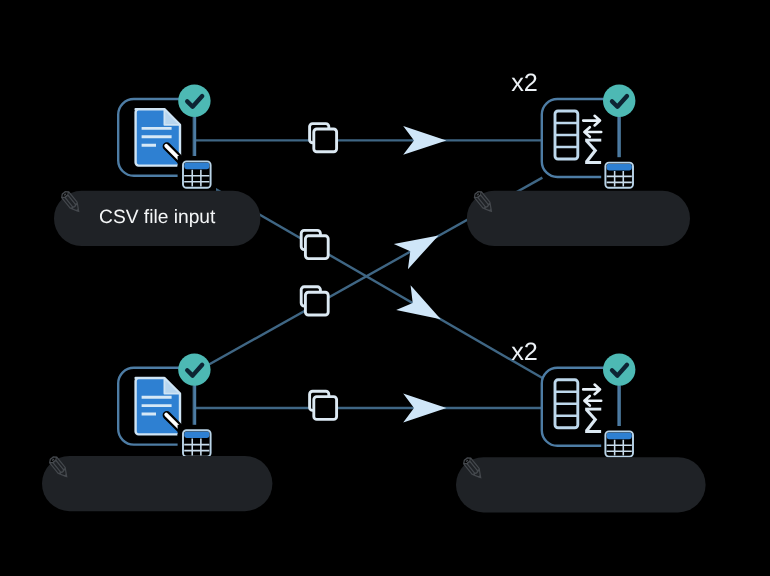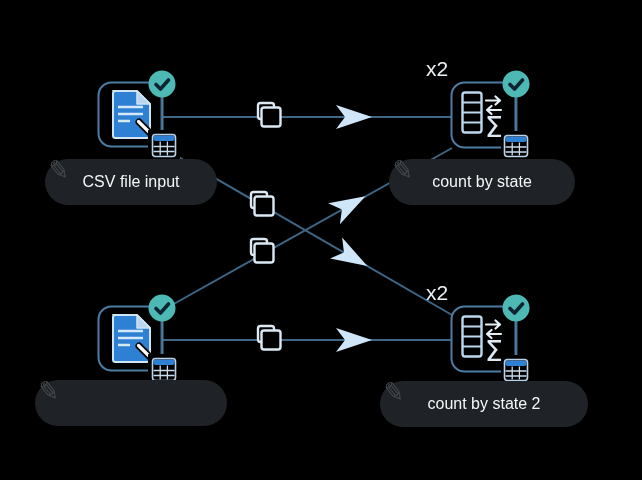--- a/index.html
+++ b/index.html
@@ -185,25 +185,23 @@
     <text class="badge" x="426" y="300">x2</text>
   </svg>
 
   <div class="pill" style="left:45px;top:159px;width:172px;">
     <span class="pencil">✎</span>
     <span class="pill-text">CSV file input</span>
   </div>
 
   <div class="pill" style="left:389px;top:159px;width:186px;">
     <span class="pencil">✎</span>
-    <span class="pill-text">count by state</span>
   </div>
 
   <div class="pill" style="left:35px;top:380px;width:192px;">
     <span class="pencil">✎</span>
   </div>
 
   <div class="pill" style="left:380px;top:381px;width:208px;">
     <span class="pencil">✎</span>
-    <span class="pill-text">count by state 2</span>
   </div>
 
 </div>
 
 </body></html>

